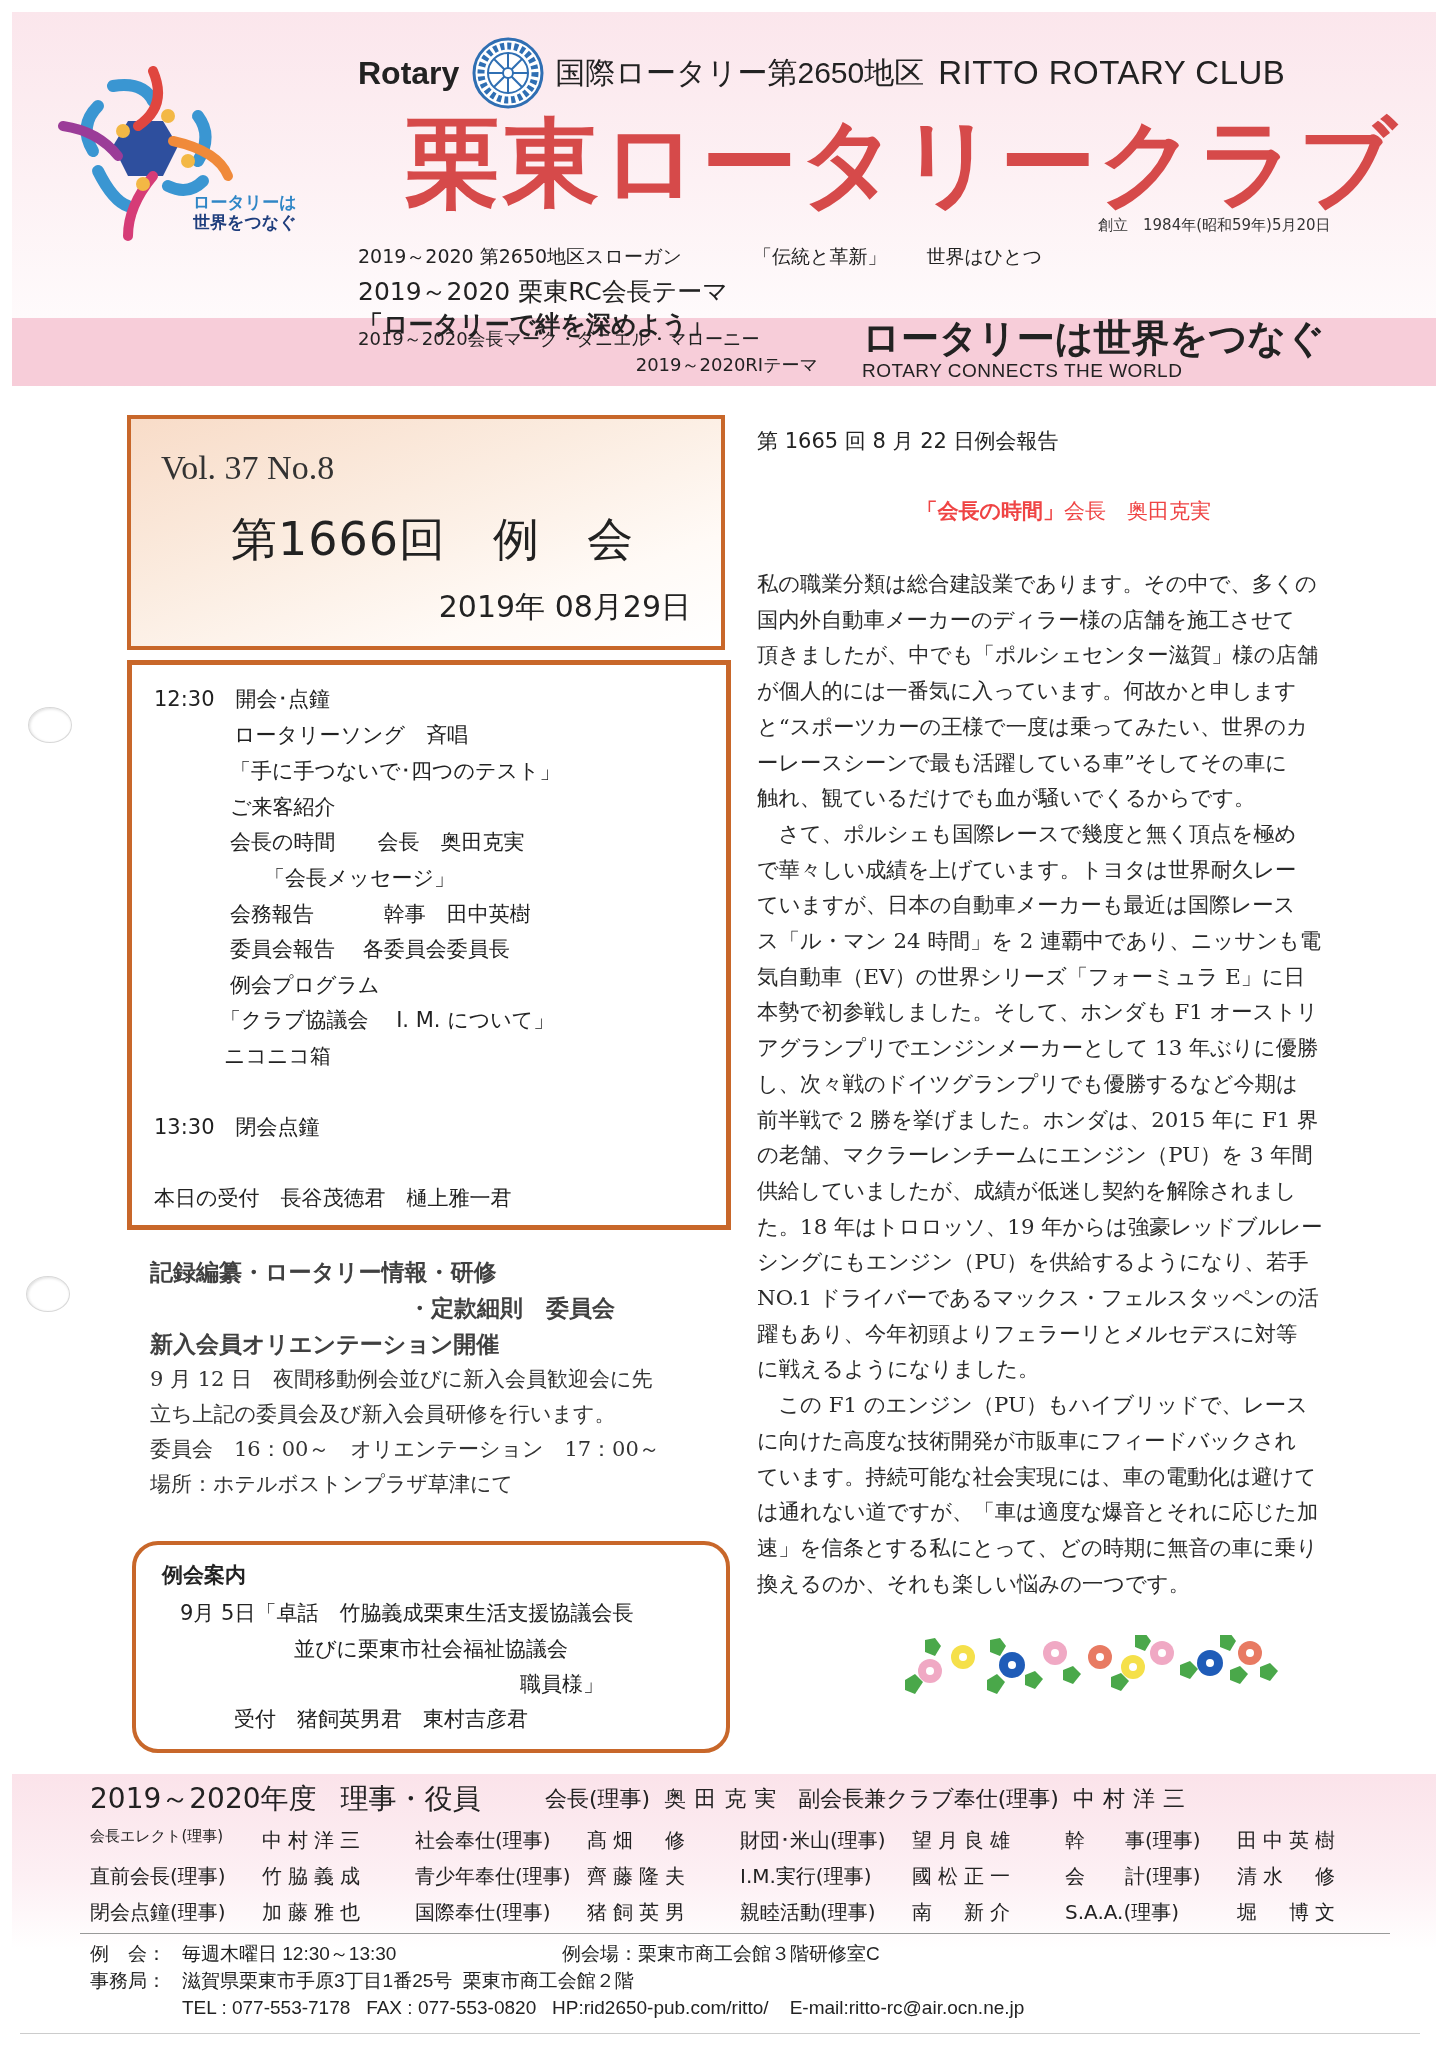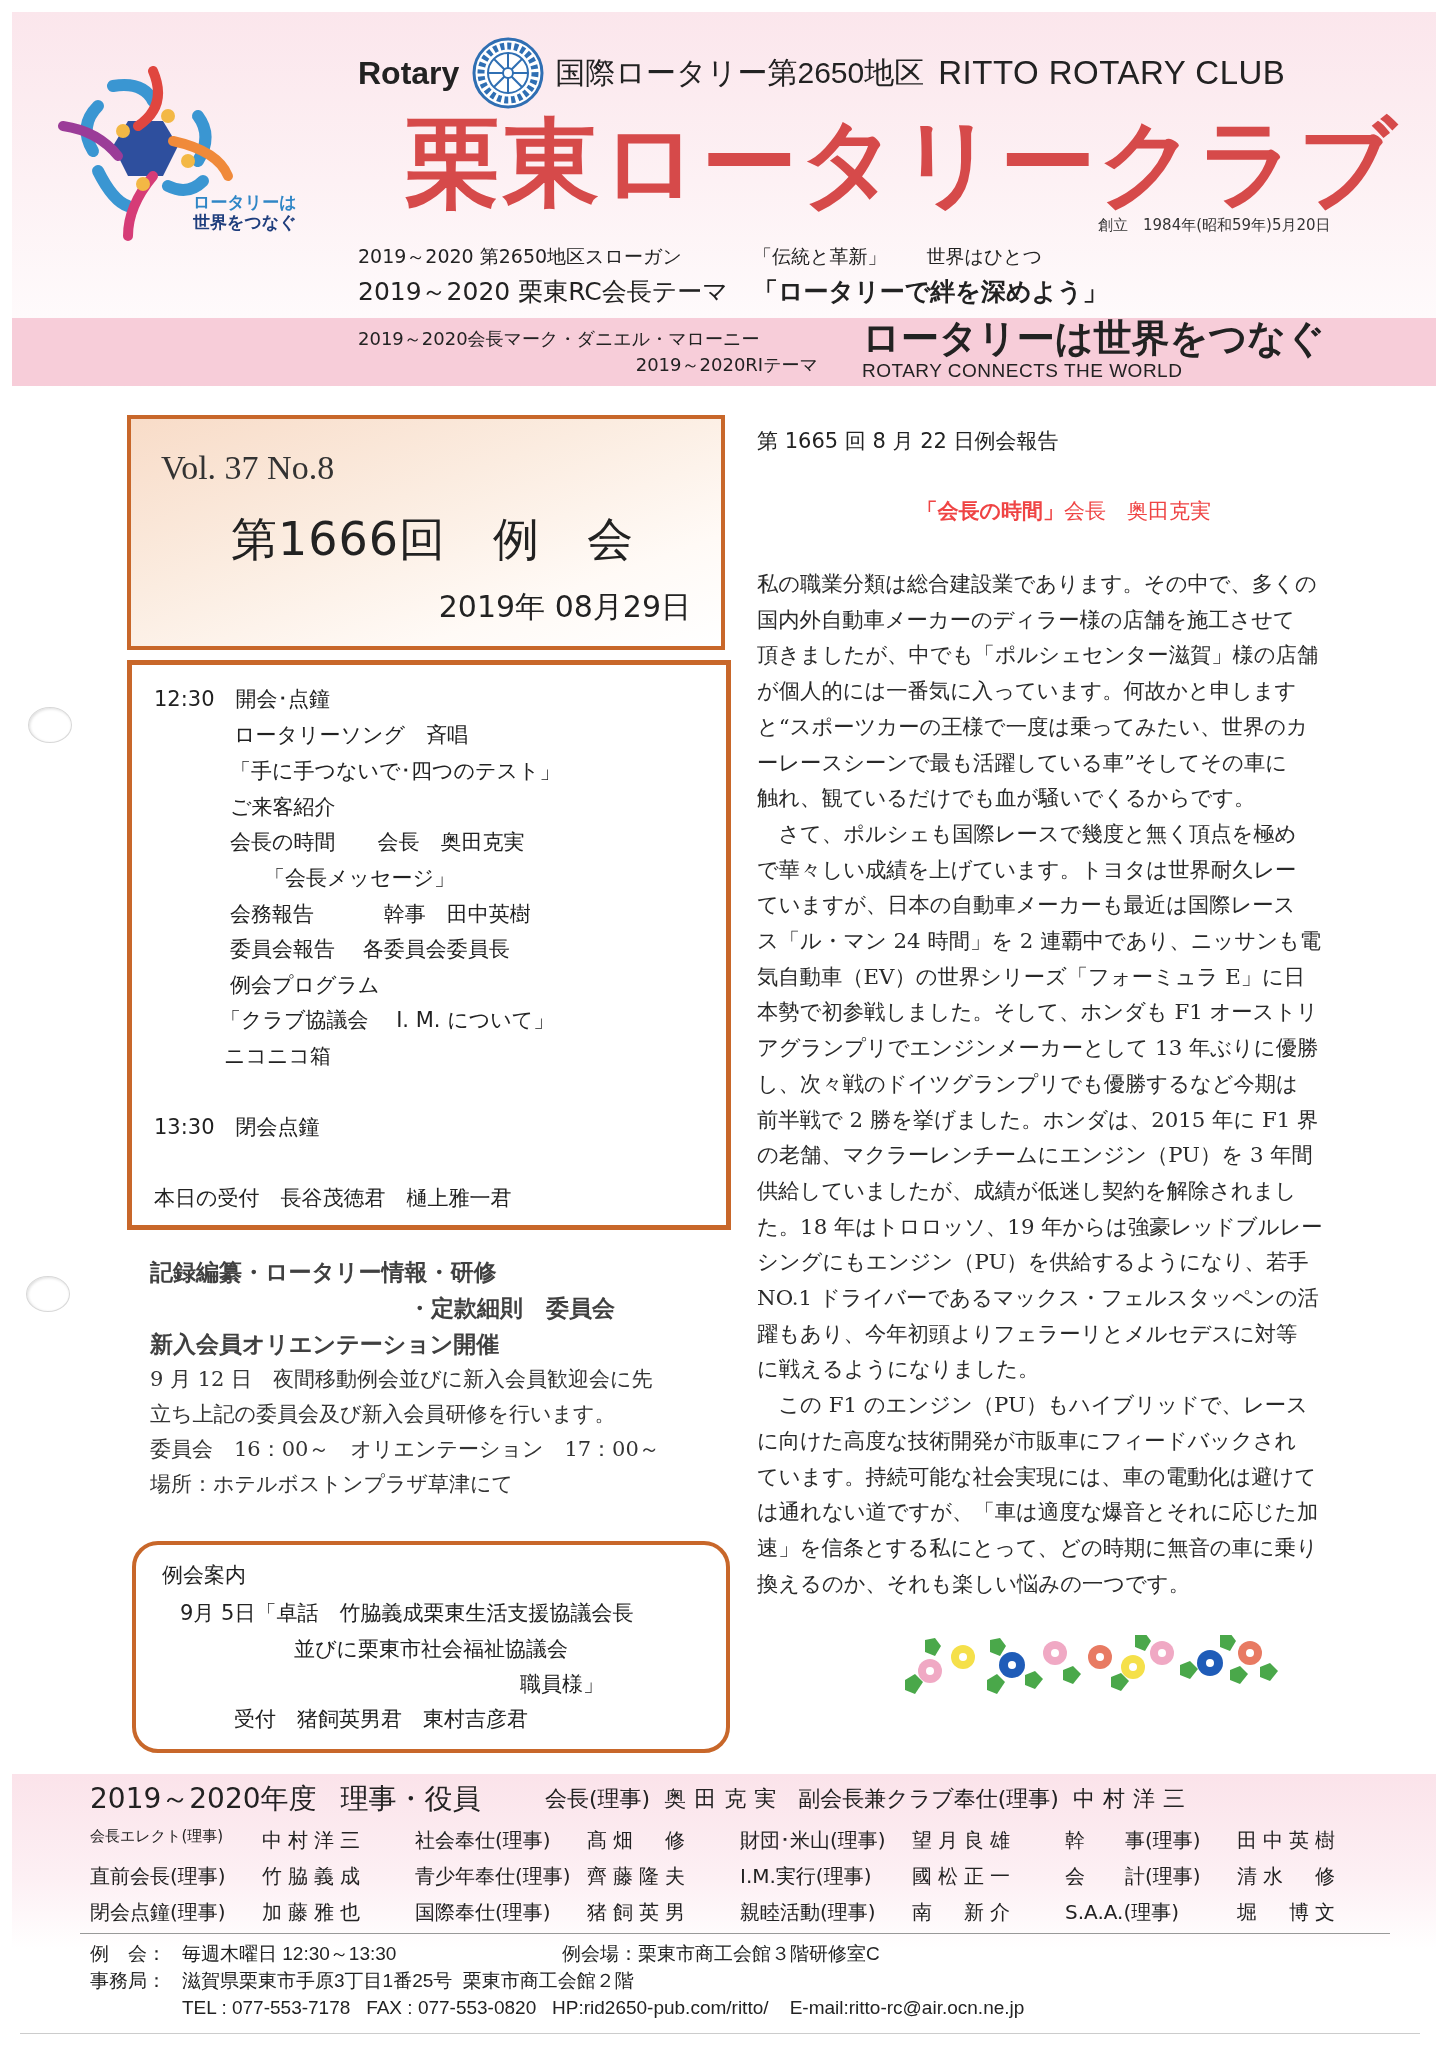--- a/index.html
+++ b/index.html
@@ -39,21 +39,21 @@
     color: #d64a4a; letter-spacing: 2px; line-height: 110px;
     font-family: "DejaVu Sans", sans-serif;
   }
   .founded {
     position: absolute; left: 1098px; top: 216px; font-size: 15px; color: #333;
   }
   .slogan-row {
     position: absolute; left: 358px; font-size: 19px; color: #222; display: flex;
   }
   .slogan-row.r1 { top: 244px; }
-  .slogan-row.r2 { top: 275px; font-size: 25px; }
+  .slogan-row.r2 { top: 275px; font-size: 25px; flex-direction: column; }
   .slogan-row .k { width: 395px; }
   .slogan-row.r2 .k { width: 395px; }
   .slogan-row .v1 { margin-right: 40px; }
   .slogan-row.r2 .v1 { font-weight: bold; }
 
   .ri-left {
     position: absolute; left: 358px; top: 326px; width: 460px; font-size: 18px; line-height: 26px;
     color: #222;
   }
   .ri-left .l2 { text-align: right; padding-right: 0px; }
@@ -96,21 +96,21 @@
   }
   .committee .h { font-size: 23px; font-weight: bold; line-height: 36px; color: #404040; }
   .committee .h.indent { padding-left: 258px; }
   .committee .p { font-family: "DejaVu Serif", "Liberation Serif", serif; font-size: 21px; line-height: 35px; color: #333; }
 
   .guide-box {
     position: absolute; left: 132px; top: 1541px; width: 598px; height: 212px;
     border: 4px solid #c8672a; border-radius: 26px; background: #fff;
   }
   .guide-box .t { position: absolute; font-size: 21px; color: #222; white-space: pre; }
-  .guide-box .title { left: 26px; top: 16px; font-weight: normal; }
+  .guide-box .title { left: 26px; top: 16px; font-weight: bold; }
 
   
   .report-head {
     position: absolute; left: 757px; top: 427px; font-size: 21px; color: #222;
   }
   .report-sub {
     position: absolute; left: 784px; top: 497px; font-size: 21px; color: #ef4444; display: flex; text-align: right;
   }
   .report-sub .t { font-weight: bold; width: 280px; }
   .report-body {

